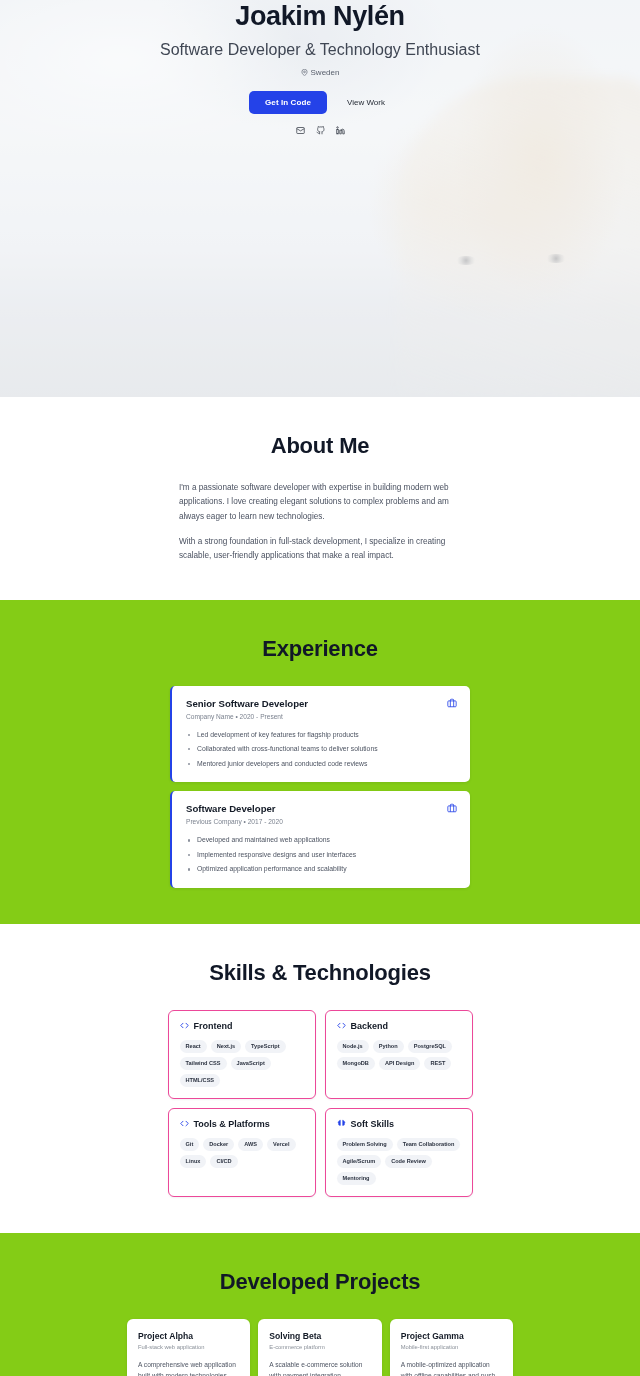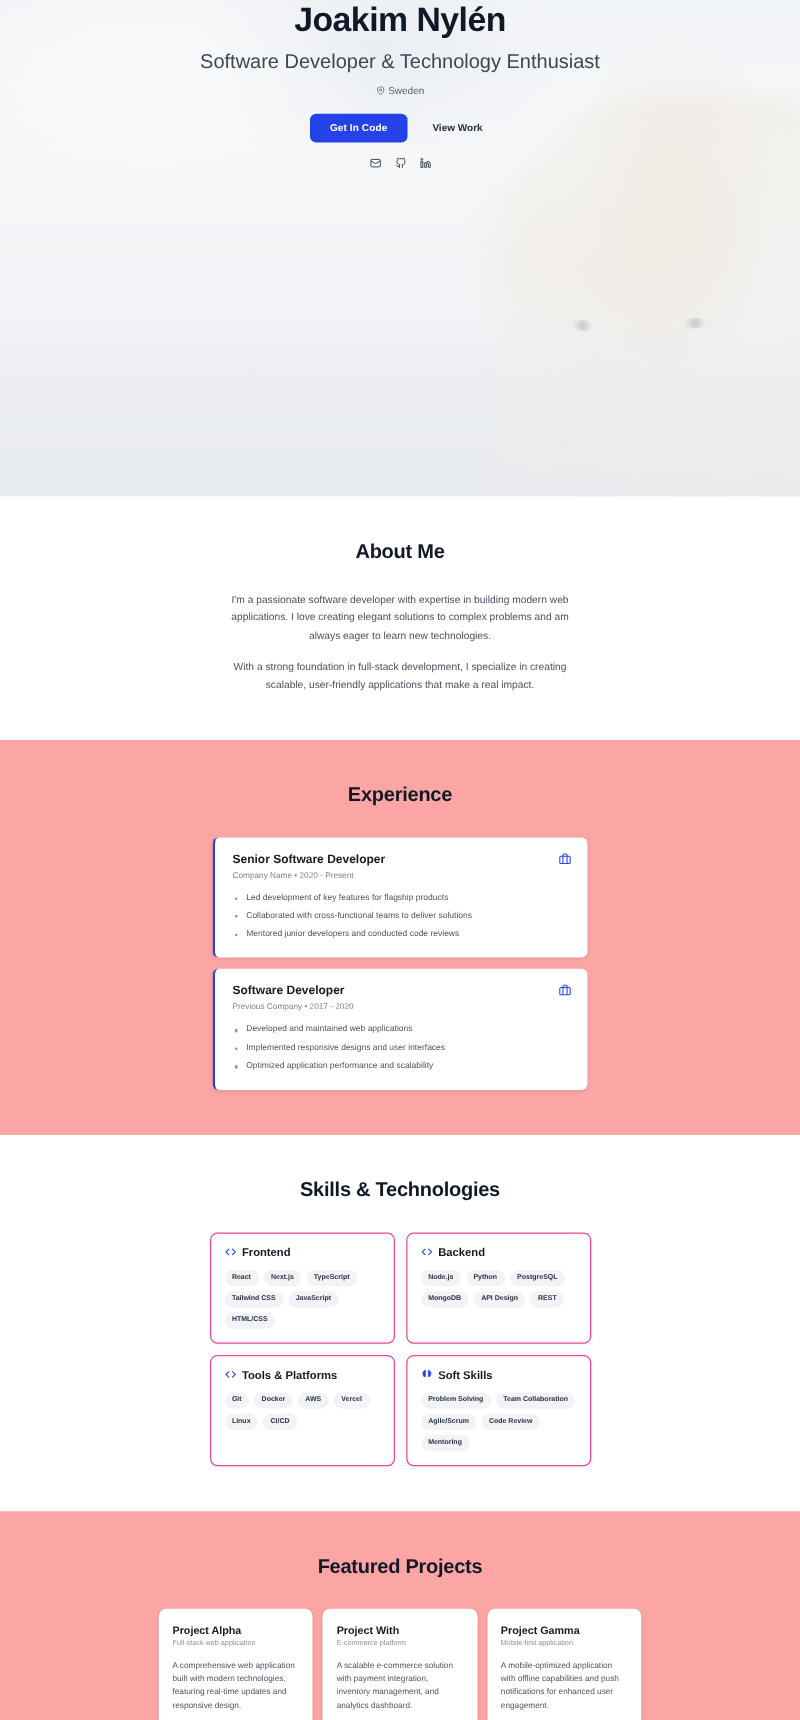--- a/index.html
+++ b/index.html
@@ -93,53 +93,52 @@
     border: none;
     border-radius: 5px;
     cursor: pointer;
     letter-spacing: 0.1px;
   }
   .btn-ghost {
     background: transparent;
     border: none;
     color: #262c36;
     font-size: 8px;
-    font-weight: bold;
+    font-weight: normal;
     padding: 7px 6px;
     cursor: pointer;
   }
   .hero-socials {
     margin-top: 12px;
     display: flex;
     justify-content: center;
     gap: 11px;
   }
   .hero-socials a { color: #363c47; display: block; line-height: 0; }
 
   
   .section { padding: 36px 0; }
   .sec-white { background: #ffffff; }
-  .sec-gray  { background: #fca5a5; }
+  .sec-gray  { background: #84cc16; }
   .wrap { width: 480px; margin: 0 auto; }
   .wrap-wide { width: 512px; margin: 0 auto; }
   .sec-title {
     text-align: center;
-    font-size: 16px;
+    font-size: 22px;
     font-weight: bold;
     color: #111827;
     letter-spacing: -0.2px;
   }
 
   
   .about-body { width: 282px; margin: 22px auto 0; }
   .about-body p {
     font-size: 8.2px;
     line-height: 1.75;
     color: #4a5160;
-    text-align: center;
   }
   .about-body p + p { margin-top: 11px; }
 
   
   .exp-list { width: 300px; margin: 24px auto 0; }
   .exp-card {
     background: #ffffff;
     border-left: 2.5px solid #2442e8;
     border-radius: 5px;
     box-shadow: 0 1px 3px rgba(16,24,40,0.09);
@@ -443,32 +442,32 @@
           <span class="skill-tag">Mentoring</span>
         </div>
       </div>
 
     </div>
   </div>
 </section>
 
 <section class="section sec-gray">
   <div class="wrap-wide">
-    <h2 class="sec-title">Featured Projects</h2>
+    <h2 class="sec-title">Developed Projects</h2>
     <div class="proj-grid">
 
       <article class="proj-card">
         <h3 class="proj-title">Project Alpha</h3>
         <p class="proj-sub">Full-stack web application</p>
         <p class="proj-desc">A comprehensive web application built with modern technologies, featuring real-time updates and responsive design.</p>
 
       </article>
 
       <article class="proj-card">
-        <h3 class="proj-title">Project With</h3>
+        <h3 class="proj-title">Solving Beta</h3>
         <p class="proj-sub">E-commerce platform</p>
         <p class="proj-desc">A scalable e-commerce solution with payment integration, inventory management, and analytics dashboard.</p>
 
       </article>
 
       <article class="proj-card">
         <h3 class="proj-title">Project Gamma</h3>
         <p class="proj-sub">Mobile-first application</p>
         <p class="proj-desc">A mobile-optimized application with offline capabilities and push notifications for enhanced user engagement.</p>
 

